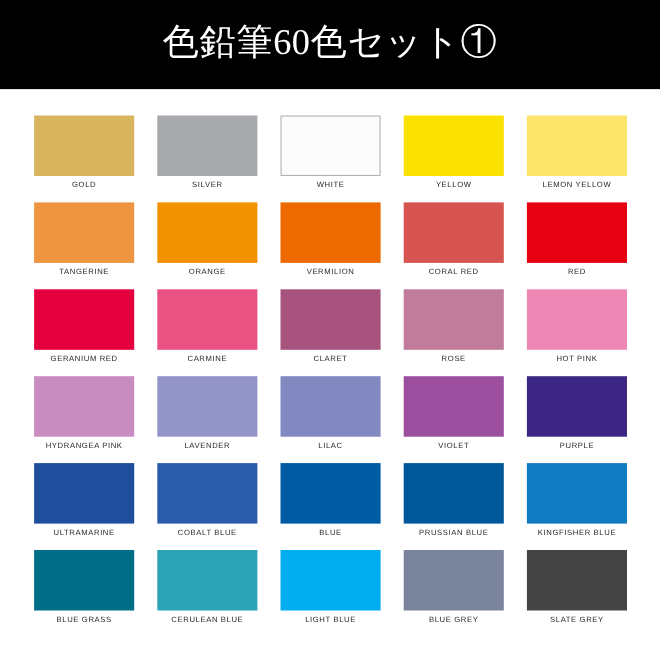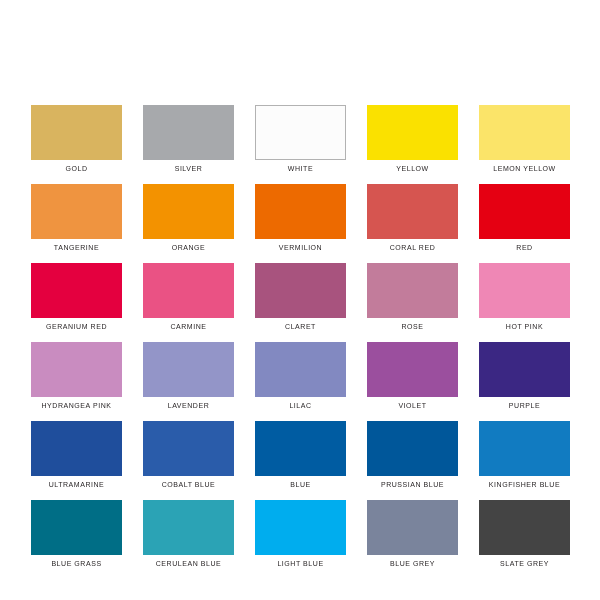--- a/index.html
+++ b/index.html
@@ -82,20 +82,23 @@
     color: #231f20;
     white-space: nowrap;
     text-transform: uppercase;
   }
 </style>
 </head>
 <body>
 
 <div id="page">
 
+  <div id="header-bar">
+    <div id="header-title">色鉛筆60色セット①</div>
+  </div>
 
   <div id="swatch-grid">
       <div class="swatch-cell">
         <div class="swatch-chip" style="background-color: rgb(217, 180, 95);"></div>
         <div class="swatch-label">GOLD</div>
       </div>
       <div class="swatch-cell">
         <div class="swatch-chip" style="background-color: rgb(167, 169, 172);"></div>
         <div class="swatch-label">SILVER</div>
       </div>

